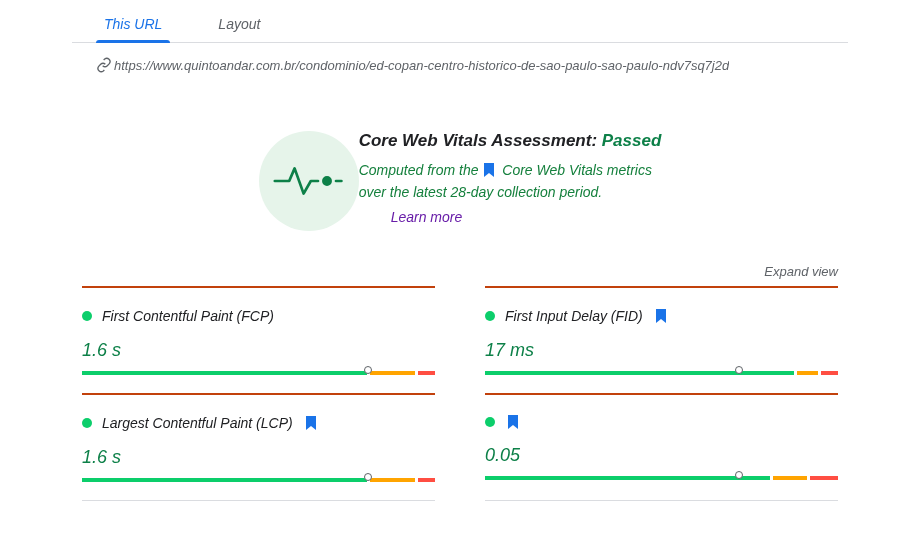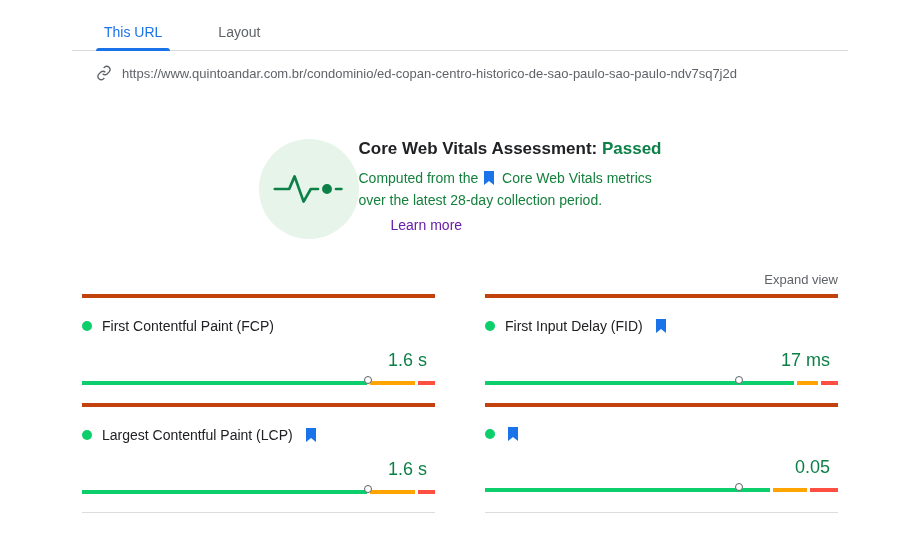--- a/index.html
+++ b/index.html
@@ -1,47 +1,47 @@
 <!DOCTYPE html>
 <html><head>
   <meta charset="utf-8">
   <style>
     * { margin: 0; padding: 0; box-sizing: border-box; }
     body { font-family: Arial, Helvetica, sans-serif; font-size: 14px; color: #3c4043; background: #fff; }
-    .container { width: 776px; margin: 12px auto; }
+    .container { width: 776px; margin: 4px auto; font-style: italic; }
 
     .tabs { display: flex; border-bottom: 1px solid #dadce0; padding-left: 24px; }
     .tab { padding: 12px 8px 10px; margin-right: 40px; cursor: pointer; color: #5f6368; font-size: 14px; font-weight: 500; position: relative; }
     .tab.active { color: #1a73e8; }
     .tab.active::after { content: ""; position: absolute; left: 0; right: 0; bottom: -1px; height: 3px; background: #1a73e8; border-radius: 3px 3px 0 0; }
 
-    .url-row { display: flex; align-items: center; padding: 14px 24px; gap: 10px; }
+    .url-row { display: flex; align-items: center; padding: 14px 24px; gap: 2px; }
     .link-icon { width: 16px; height: 16px; flex-shrink: 0; }
     .url-text { color: #5f6368; font-size: 13px; overflow: hidden; text-overflow: ellipsis; white-space: nowrap; }
 
     .assessment { display: flex; align-items: flex-start; justify-content: center; padding: 44px 0 28px; }
     .pulse-circle { width: 100px; height: 100px; border-radius: 50%; background: #e6f4ea; display: flex; align-items: center; justify-content: center; flex-shrink: 0; }
     .pulse-svg { width: 72px; height: 36px; }
     .assessment-text { max-width: 320px; }
     .assessment-title { font-size: 17px; font-weight: 700; color: #202124; margin-bottom: 8px; }
     .assessment-status { color: #0d8048; font-weight: 700; }
     .assessment-desc { color: #15803d; line-height: 22px; margin-bottom: 6px; font-size: 14px; }
     .bookmark-inline { display: inline-block; width: 12px; height: 14px; vertical-align: -2px; margin: 0 3px 0 1px; }
     .learn-more { color: #681da8; font-size: 14px; cursor: pointer; padding-left: 32px; }
 
     .expand-row { text-align: right; padding: 4px 10px 8px 4px; }
     .expand-link { color: #5f6368; font-size: 13px; cursor: pointer; }
 
     .metrics { display: grid; grid-template-columns: 1fr 1fr; gap: 0 50px; padding: 0 10px; }
-    .metric { border-top: 4px solid #c2410c; padding: 20px 0 14px; border-bottom: 1px solid #dadce0; margin-top: -1px; }
+    .metric { border-top: 2px solid #c2410c; padding: 20px 0 14px; border-bottom: 1px solid #dadce0; margin-top: -1px; }
     .metric-header { display: flex; align-items: center; gap: 10px; margin-bottom: 16px; }
     .dot { width: 10px; height: 10px; border-radius: 50%; background: #0cce6b; flex-shrink: 0; }
     .metric-name { color: #202124; font-size: 14px; }
     .mbk { width: 12px; height: 14px; margin-left: 2px; }
-    .metric-value-row { text-align: right; padding-right: 8px; margin-bottom: 6px; }
+    .metric-value-row { text-align: left; padding-right: 8px; margin-bottom: 6px; }
     .metric-value { color: #0d8048; font-size: 18px; font-weight: 400; display: inline-block; }
 
     .bar-wrap { position: relative; height: 12px; }
     .bar { display: flex; gap: 3px; height: 4px; position: absolute; top: 4px; left: 0; right: 0; }
     .seg { height: 4px; }
     .seg.g { background: #0cce6b; }
     .seg.o { background: #ffa400; }
     .seg.r { background: #ff4e42; }
     .marker { position: absolute; top: -1px; width: 8px; height: 8px; border: 1px solid #5f6368; background: #fff; border-radius: 50%; transform: translateX(-50%); }
   </style>

